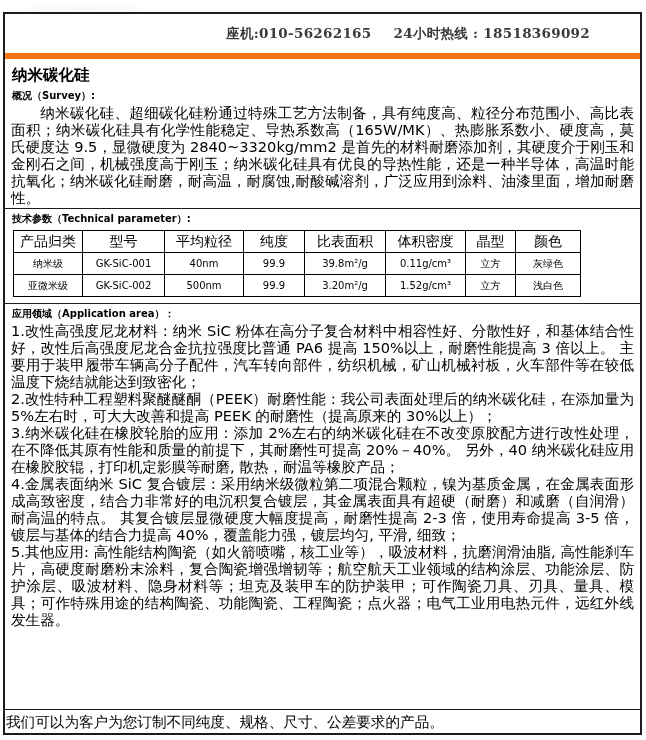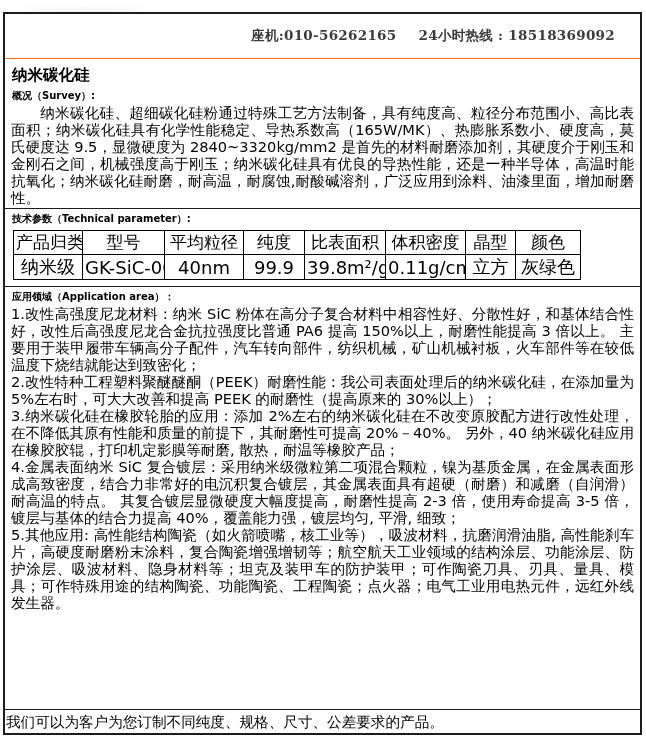--- a/index.html
+++ b/index.html
@@ -40,25 +40,25 @@
     filter: blur(3px);
   }
   .smudge.s1 { left: 6px; top: 2px; width: 120px; height: 10px; }
   .smudge.s2 { left: 120px; top: 12px; width: 150px; height: 8px; }
   .smudge.s3 { left: 40px; top: 26px; width: 180px; height: 8px; }
 
   .header-box {
     position: relative;
     height: 45px;
     flex: 0 0 45px;
-    border-bottom: 1px solid #f97316;
+    border-bottom: 6px solid #f97316;
     display: flex;
     align-items: center;
     justify-content: flex-end;
-    padding-right: 25px;
+    padding-right: 50px;
     gap: 22px;
   }
   .header-box span {
     font-size: 13.5px;
     font-weight: bold;
     color: #3b3b3b;
     letter-spacing: 0.3px;
     font-family: "DejaVu Serif", "Liberation Serif", serif;
   }
 
@@ -96,30 +96,30 @@
 
   .tech-section { padding-top: 2px; }
   table.tech-table {
     border-collapse: collapse;
     margin: 3px 0 6px 2px;
     table-layout: fixed;
     width: 567px;
   }
   table.tech-table th, table.tech-table td {
     border: 1px solid #000;
-    font-size: 18px;
+    font-size: 10px;
     font-weight: normal;
     text-align: center;
     vertical-align: middle;
     height: 22px;
     padding: 0 2px;
     white-space: nowrap;
     overflow: hidden;
   }
-  table.tech-table th { font-size: 17px; text-align: center; }
+  table.tech-table th { font-size: 14px; text-align: center; }
   table.tech-table { border: 1px solid #000; outline: 1px solid #000; outline-offset: -1px; }
 
   .app-section { padding-top: 2px; }
   .app-item { margin: 0; }
 
   .footer-row {
     flex: 0 0 24px;
     border-top: 1px solid #1c1c1c;
     margin: 0 -6px;
     padding: 2px 6px 0 7px;
@@ -186,20 +186,30 @@
             <tr>
               <td>纳米级</td>
               <td>GK-SiC-001</td>
               <td>40nm</td>
               <td>99.9</td>
               <td>39.8m²/g</td>
               <td>0.11g/cm³</td>
               <td>立方</td>
               <td>灰绿色</td>
             </tr>
+            <tr>
+              <td>亚微米级</td>
+              <td>GK-SiC-002</td>
+              <td>500nm</td>
+              <td>99.9</td>
+              <td>3.20m²/g</td>
+              <td>1.52g/cm³</td>
+              <td>立方</td>
+              <td>浅白色</td>
+            </tr>
           </tbody>
         </table>
       </div>
 
       <div class="divider thin"></div>
 
       <div class="app-section">
         <div class="section-heading">应用领域（Application area）：</div>
         <p class="body-text app-item">1.改性高强度尼龙材料：纳米 SiC 粉体在高分子复合材料中相容性好、分散性好，和基体结合性好，改性后高强度尼龙合金抗拉强度比普通 PA6 提高 150%以上，耐磨性能提高 3 倍以上。 主要用于装甲履带车辆高分子配件，汽车转向部件，纺织机械，矿山机械衬板，火车部件等在较低温度下烧结就能达到致密化；</p>
         <p class="body-text app-item">2.改性特种工程塑料聚醚醚酮（PEEK）耐磨性能：我公司表面处理后的纳米碳化硅，在添加量为 5%左右时，可大大改善和提高 PEEK 的耐磨性（提高原来的 30%以上）；</p>

